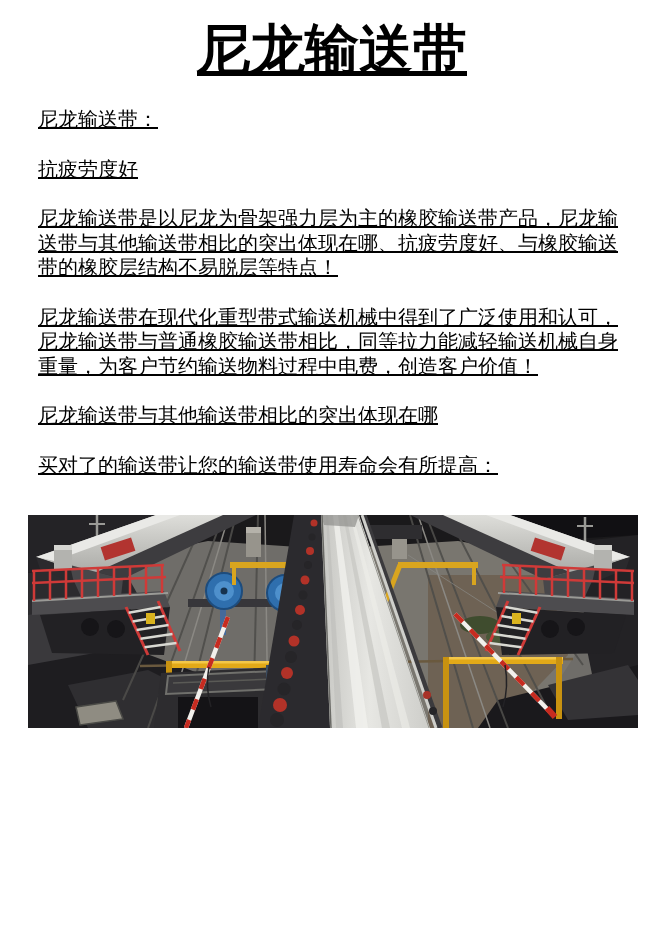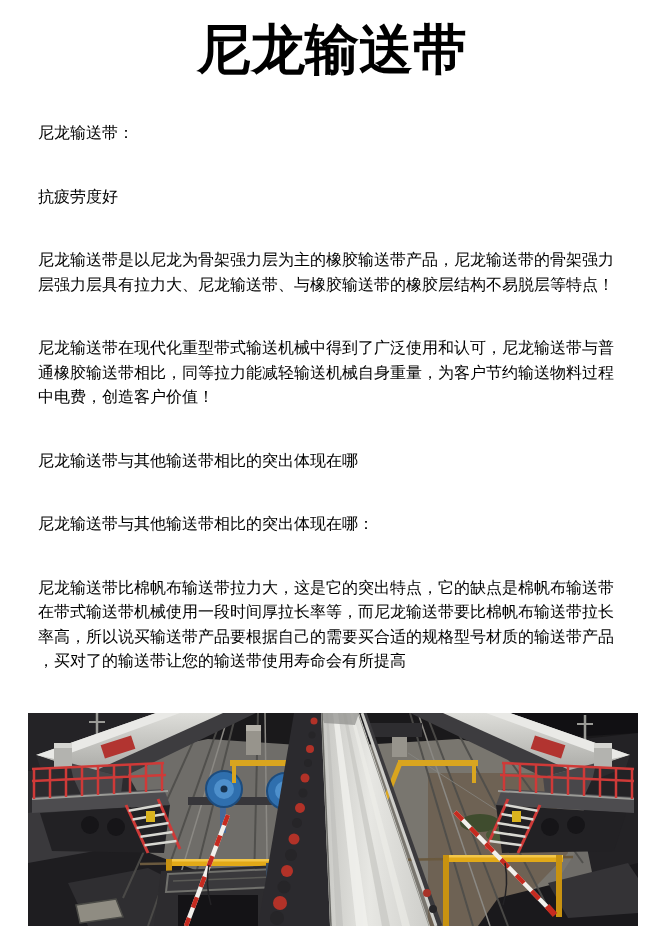--- a/index.html
+++ b/index.html
@@ -1,49 +1,48 @@
 <!DOCTYPE html>
 <html lang="zh"><head>
 <meta charset="utf-8">
 <style>
   html,body{margin:0;padding:0;}
   body{
     width:666px;height:930px;background:#ffffff;color:#000;
     font-family:"Liberation Sans","DejaVu Sans",sans-serif;
     overflow:hidden;
   }
-  .article{padding:0 40px 0 38px;}
+  .article{padding:0 40px 0 38px;text-decoration:underline;}
   .page-title{
     font-size:54px;font-weight:700;text-align:center;
     margin:16px 0 0 0;line-height:66px;letter-spacing:0;
   }
   .body-text{
-    font-size:16px;line-height:24.5px;margin:39px 0;
+    font-size:20px;line-height:24.5px;margin:25px 0;
     text-align:left;line-break:anywhere;overflow-wrap:anywhere;
     white-space:normal;
   }
   figure.photo{
     margin:38px 0 0 -10px;padding:0;width:610px;height:213px;
   }
   figure.photo svg{display:block;width:610px;height:213px;}
 </style>
 </head>
 <body>
 
 <div class="article">
 
   <h1 class="page-title">尼龙输送带</h1>
 
   <p class="body-text">尼龙输送带：</p>
   <p class="body-text">抗疲劳度好</p>
-  <p class="body-text">尼龙输送带是以尼龙为骨架强力层为主的橡胶输送带产品，尼龙输送带的骨架强力层强力层具有拉力大、尼龙输送带、与橡胶输送带的橡胶层结构不易脱层等特点！</p>
+  <p class="body-text">尼龙输送带是以尼龙为骨架强力层为主的橡胶输送带产品，尼龙输送带与其他输送带相比的突出体现在哪、抗疲劳度好、与橡胶输送带的橡胶层结构不易脱层等特点！</p>
   <p class="body-text">尼龙输送带在现代化重型带式输送机械中得到了广泛使用和认可，尼龙输送带与普通橡胶输送带相比，同等拉力能减轻输送机械自身重量，为客户节约输送物料过程中电费，创造客户价值！</p>
   <p class="body-text">尼龙输送带与其他输送带相比的突出体现在哪</p>
-  <p class="body-text">尼龙输送带与其他输送带相比的突出体现在哪：</p>
-  <p class="body-text">尼龙输送带比棉帆布输送带拉力大，这是它的突出特点，它的缺点是棉帆布输送带在带式输送带机械使用一段时间厚拉长率等，而尼龙输送带要比棉帆布输送带拉长率高，所以说买输送带产品要根据自己的需要买合适的规格型号材质的输送带产品，买对了的输送带让您的输送带使用寿命会有所提高</p>
+  <p class="body-text">买对了的输送带让您的输送带使用寿命会有所提高：</p>
 
   <figure class="photo">
     <svg viewBox="0 0 610 213" preserveAspectRatio="none">
       <defs>
         <linearGradient id="beltGrad" x1="0" y1="0" x2="1" y2="0">
           <stop offset="0" stop-color="#c7c7c3"></stop>
           <stop offset="0.45" stop-color="#e7e7e3"></stop>
           <stop offset="1" stop-color="#cdcdc9"></stop>
         </linearGradient>
         <linearGradient id="coverL" x1="0" y1="0" x2="0" y2="1">

